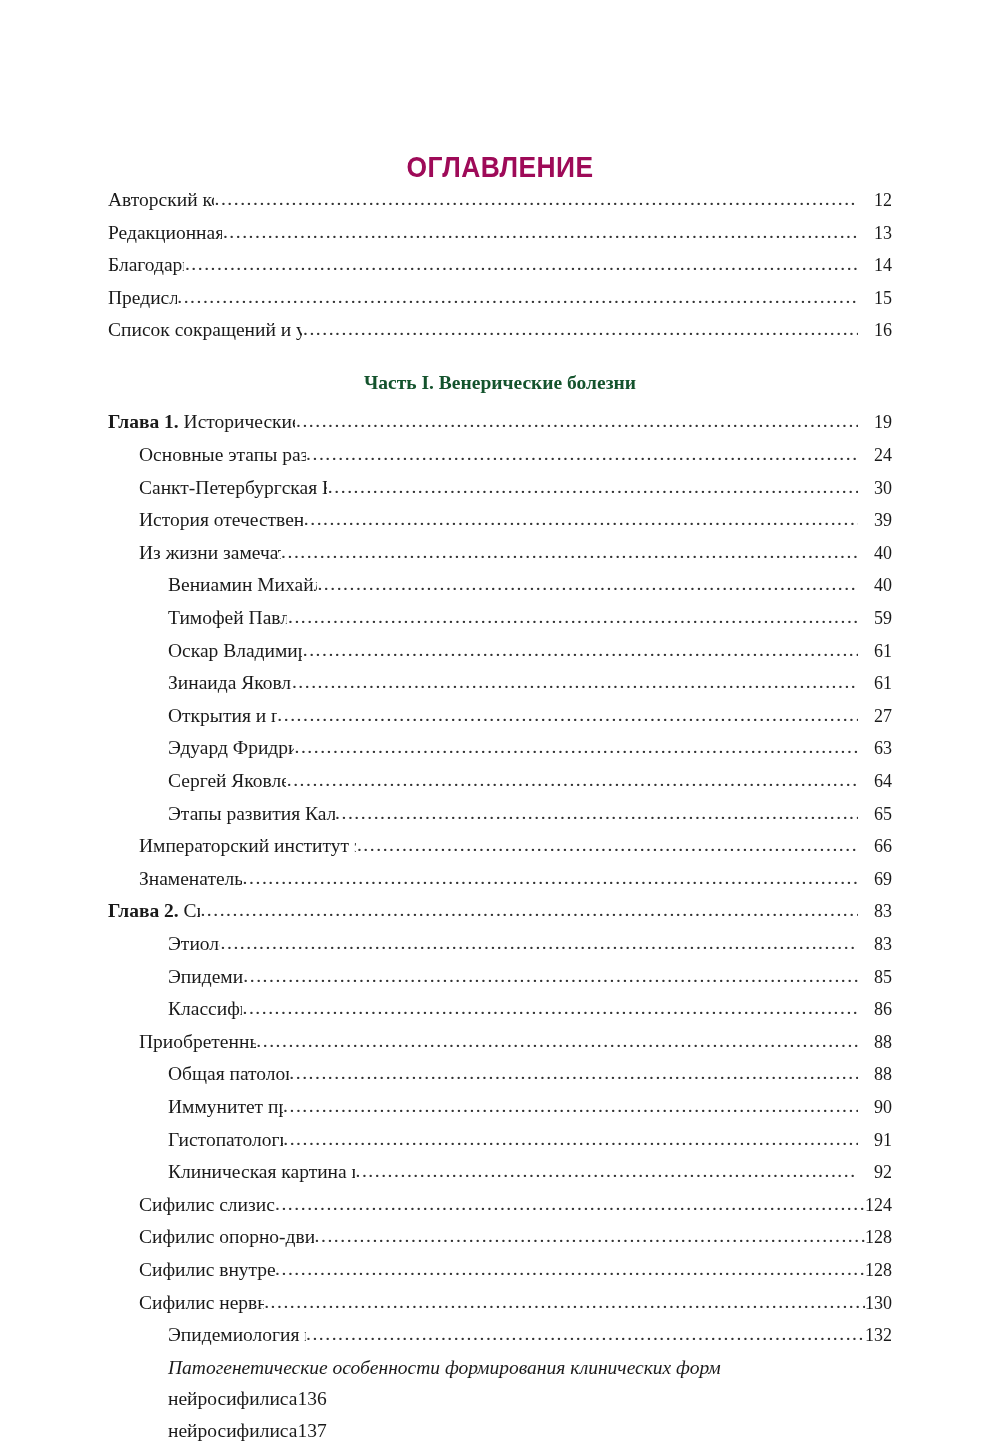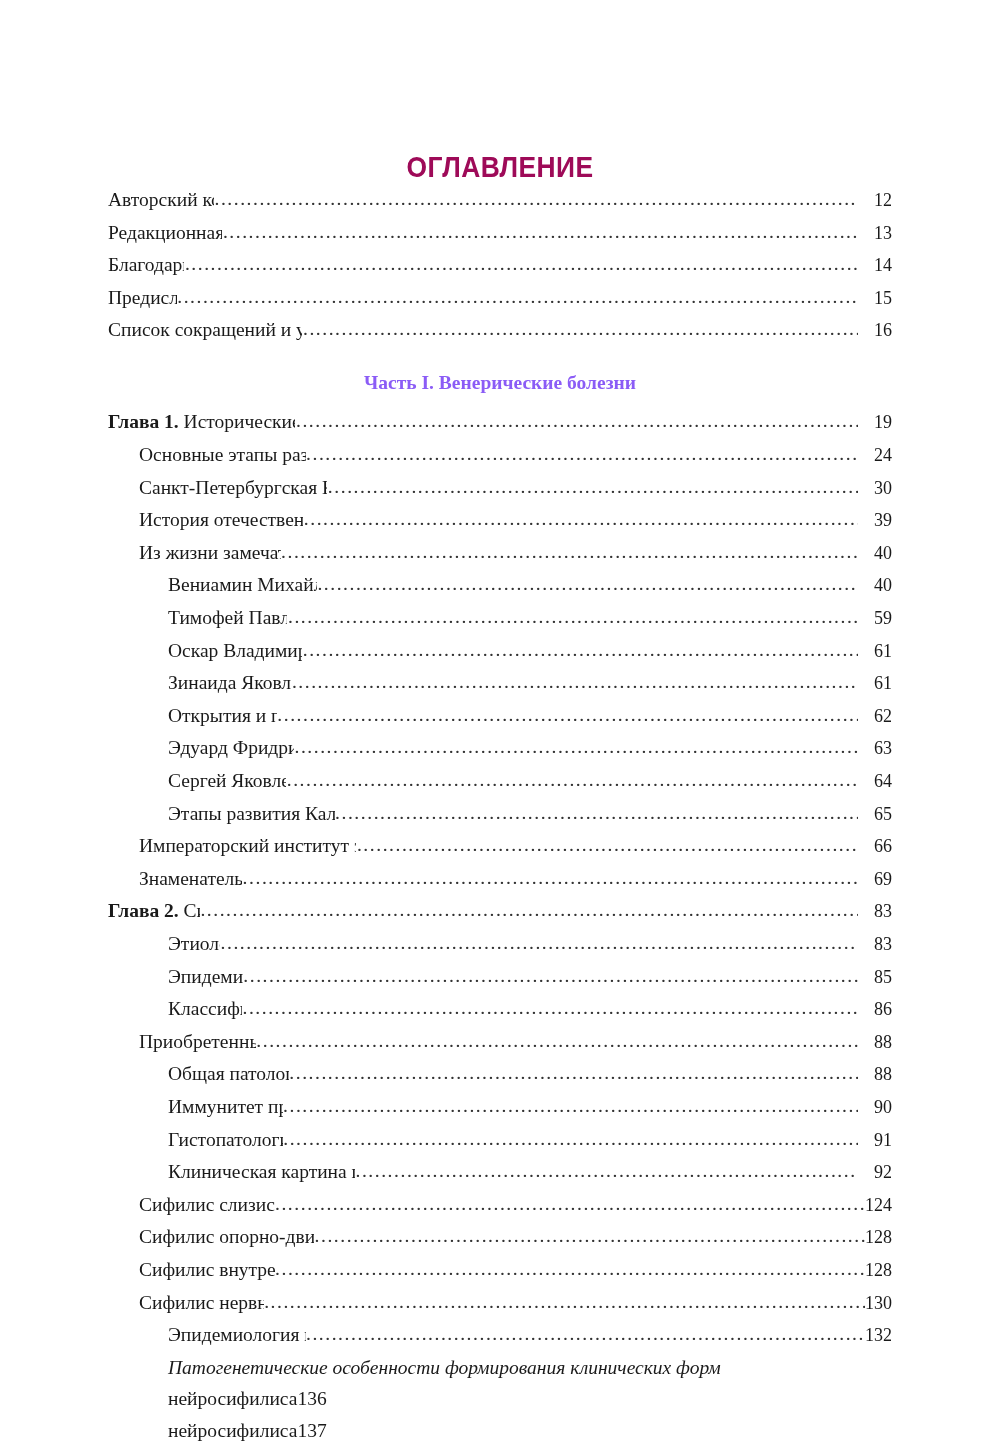--- a/index.html
+++ b/index.html
@@ -158,21 +158,21 @@
           <span class="leader"></span>
           <span class="pageno">15</span>
         </div>
         <div class="toc-row lvl0">
           <span class="label">Список сокращений и условных обозначений </span>
           <span class="leader"></span>
           <span class="pageno">16</span>
         </div>
       </div>
     <div class="gap-before-part"></div>
-    <div class="part-heading" style="color: #8b5cf6;">Часть I. Венерические болезни</div>
+    <div class="part-heading" style="color: #14532d;">Часть I. Венерические болезни</div>
     <div id="entries-container">
         <div class="toc-row lvl0 chapter">
           <span class="label"><span class="ch-num">Глава 1.</span> Исторические этюды венерологии </span>
           <span class="leader"></span>
           <span class="pageno">19</span>
         </div>
         <div class="toc-row lvl1">
           <span class="label">Основные этапы развития венерологии </span>
           <span class="leader"></span>
           <span class="pageno">24</span>
@@ -208,21 +208,21 @@
           <span class="pageno">61</span>
         </div>
         <div class="toc-row lvl2">
           <span class="label">Зинаида Яковлевна Ельцина </span>
           <span class="leader"></span>
           <span class="pageno">61</span>
         </div>
         <div class="toc-row lvl2">
           <span class="label">Открытия и приоритеты </span>
           <span class="leader"></span>
-          <span class="pageno">62</span>
+          <span class="pageno">27</span>
         </div>
         <div class="toc-row lvl2">
           <span class="label">Эдуард Фридрихович Шперк </span>
           <span class="leader"></span>
           <span class="pageno">63</span>
         </div>
         <div class="toc-row lvl2">
           <span class="label">Сергей Яковлевич Кульнев </span>
           <span class="leader"></span>
           <span class="pageno">64</span>

